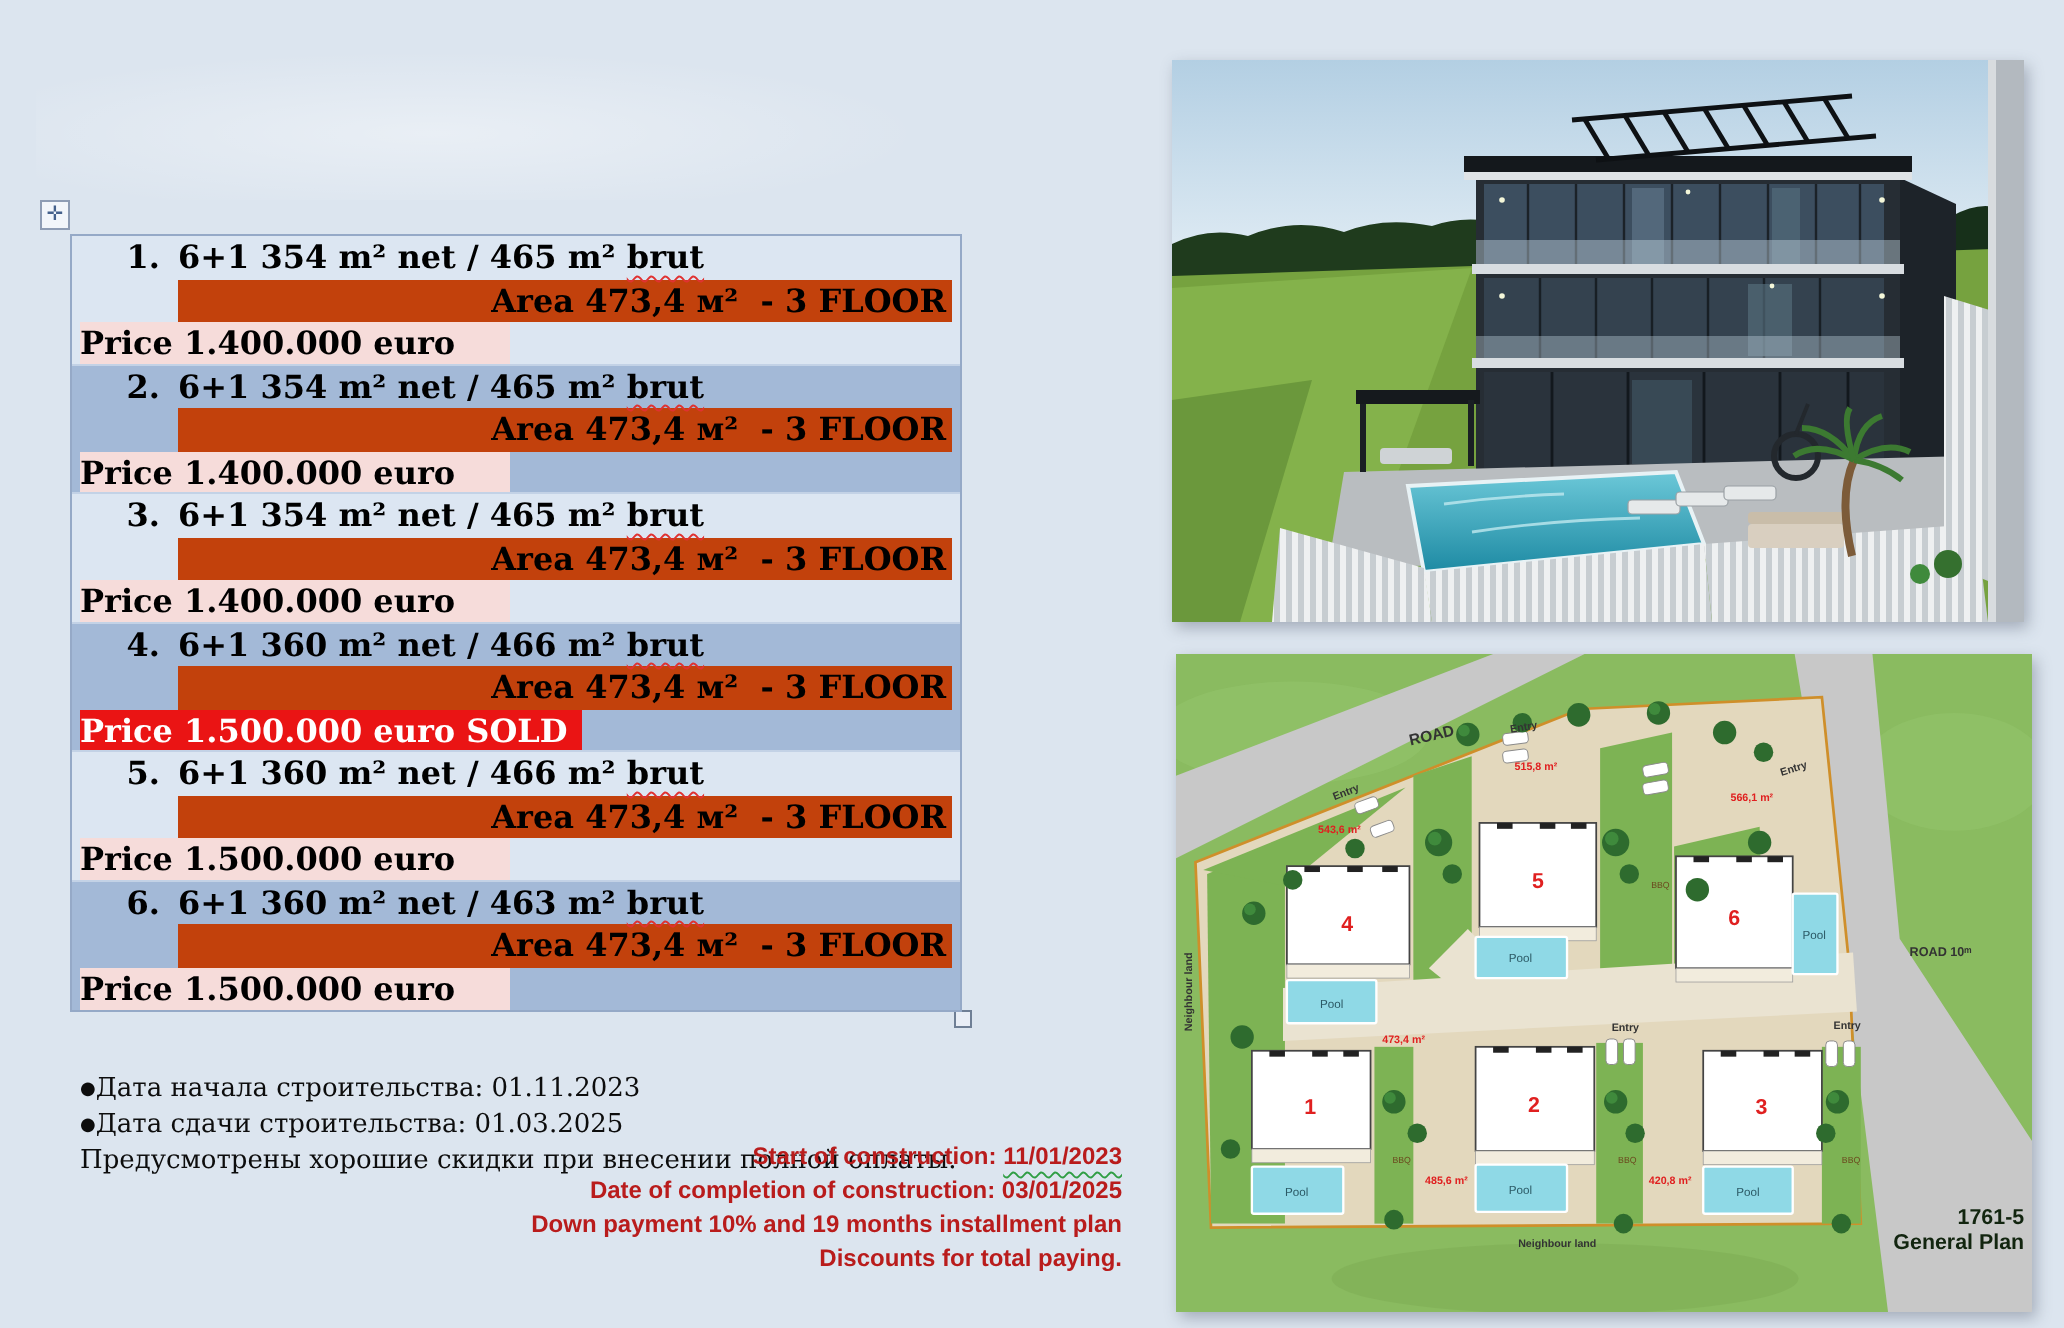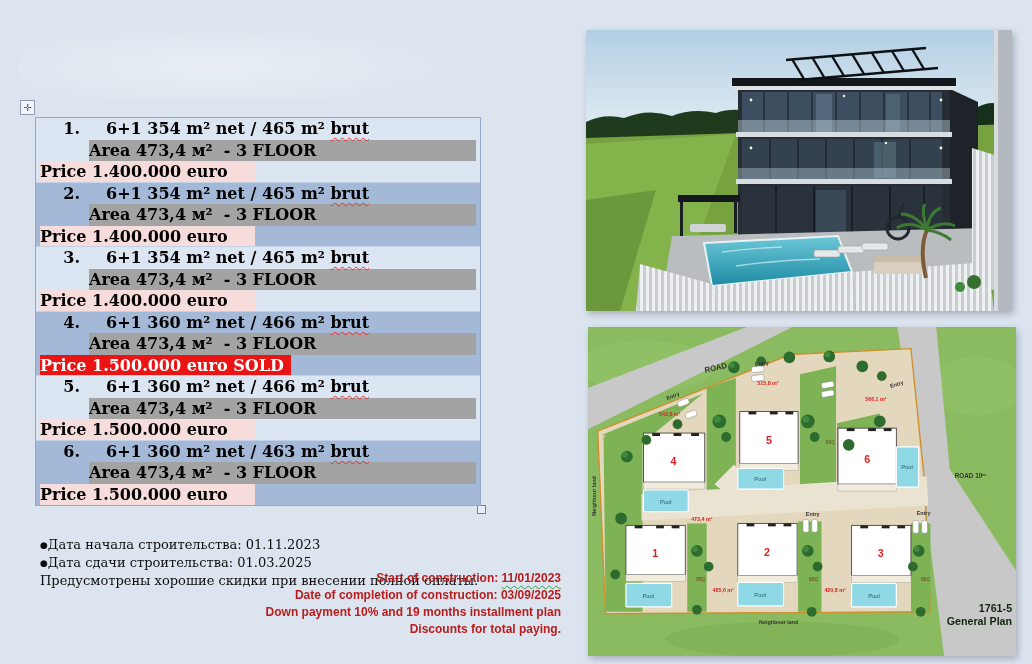--- a/index.html
+++ b/index.html
@@ -18,23 +18,23 @@
   .resize-handle{position:absolute;left:477px;top:505px;width:7px;height:7px;
     border:1px solid #6f7f95;background:#e9eef6;cursor:nwse-resize;}
   .tbl{position:absolute;left:35px;top:117px;width:446px;
     border:1px solid #95a9c7;box-sizing:border-box;}
   .row{height:64.5px;box-sizing:border-box;border-bottom:1px solid #c3d2e6;overflow:hidden}
   .row:last-child{border-bottom:none}
   .row.light{background:#dce6f2}
   .row.dark{background:#a3b9d7}
   .l1{height:21.5px;line-height:22px;display:flex;font-weight:bold;font-size:16px}
   .num{width:44px;text-align:right;flex:none}
-  .spec{margin-left:26px;white-space:pre}
-  .l2{height:21.5px;line-height:21px;margin:0 4px 0 53px;background:#a3a3a3;
-    font-weight:bold;font-size:16px;padding-right:3px;white-space:pre;box-sizing:border-box}
+  .spec{margin-left:9px;white-space:pre}
+  .l2{height:21.5px;line-height:21px;margin:0 4px 0 53px;background:#c2410c;
+    text-align:right;font-weight:bold;font-size:16px;padding-right:3px;white-space:pre;box-sizing:border-box}
   .l3{height:21.5px;line-height:21px;padding-left:4px}
   .price{display:inline-block;background:#f6dcda;font-weight:bold;font-size:16px;
     padding:0 27px 0 0;white-space:pre}
   .price.sold{background:#ea1414;color:#ffffff;padding-right:7px}
   .misspell{text-decoration:underline wavy #e03131 1px;text-underline-offset:3px}
   .grammar{text-decoration:underline wavy #2f9e44 1px;text-underline-offset:3px}
   
   .ru{position:absolute;left:40px;top:536px;font-size:13px;line-height:17px;color:#0d0d0d}
   .ru .b{font-size:9px;vertical-align:1px}
   .en{position:absolute;right:471px;top:570px;text-align:right;
@@ -120,21 +120,21 @@
   </div>
 
 <div class="ru">
     <div><span class="b">●</span><span>Дата начала строительства: 01.11.2023</span></div>
     <div><span class="b">●</span><span>Дата сдачи строительства: 01.03.2025</span></div>
     <div><span class="b"></span><span>Предусмотрены хорошие скидки при внесении полной оплаты.</span></div>
   </div>
 
 <div class="en">
   <div><span>Start of construction: </span><span class="grammar">11/01/2023</span></div>
-<div>Date of completion of construction: 03/09/2025</div>
+<div>Date of completion of construction: 03/01/2025</div>
     <div>Down payment 10% and 19 months installment plan</div>
     <div>Discounts for total paying.</div>
   </div>
 
 <div class="photo">
 <svg viewBox="0 0 426 281" preserveAspectRatio="none">
   <defs>
     <linearGradient id="sky" x1="0" y1="0" x2="0" y2="1">
       <stop offset="0" stop-color="#b3cfe3"></stop>
           <stop offset="1" stop-color="#edf4f9"></stop>

